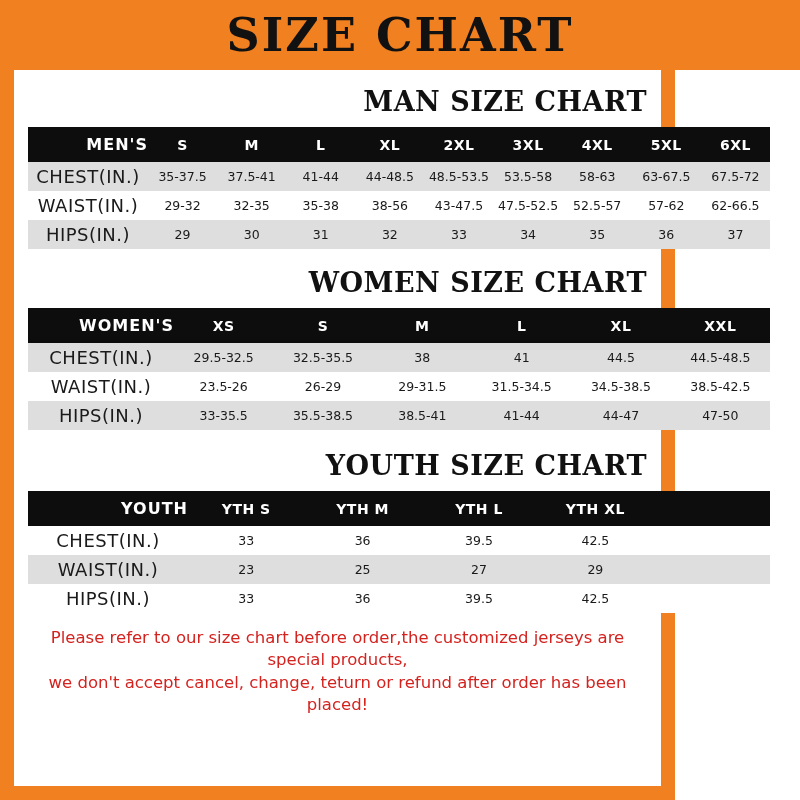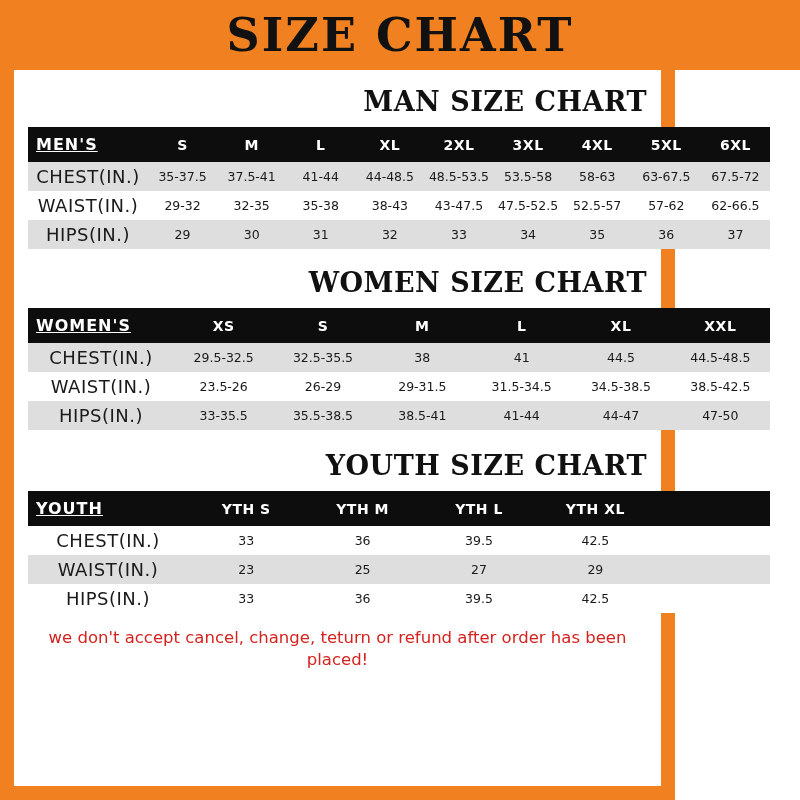--- a/index.html
+++ b/index.html
@@ -73,25 +73,24 @@
   }
   table.sz thead th {
     background: #0d0d0d;
     color: #ffffff;
     font-size: 14px;
     font-weight: bold;
     height: 35px;
     letter-spacing: 0.5px;
   }
   table.sz thead th.rowlab {
-    text-align: left;
+    text-align: right;
     padding-left: 8px;
     font-size: 16px;
     letter-spacing: 1px;
-    text-decoration: underline;
   }
   table.sz tbody td.rowlab {
     font-size: 18px;
     color: #1a1a1a;
     letter-spacing: 0.5px;
     text-align: center;
   }
   tr.shade td { background: #dedede; }
   tr.plain td { background: #ffffff; }
 
@@ -160,21 +159,21 @@
           <td>53.5-58</td>
           <td>58-63</td>
           <td>63-67.5</td>
           <td>67.5-72</td>
         </tr>
         <tr class="plain">
           <td class="rowlab">WAIST(IN.)</td>
           <td>29-32</td>
           <td>32-35</td>
           <td>35-38</td>
-          <td>38-43</td>
+          <td>38-56</td>
           <td>43-47.5</td>
           <td>47.5-52.5</td>
           <td>52.5-57</td>
           <td>57-62</td>
           <td>62-66.5</td>
         </tr>
         <tr class="shade">
           <td class="rowlab">HIPS(IN.)</td>
           <td>29</td>
           <td>30</td>
@@ -284,17 +283,18 @@
           <td>33</td>
           <td>36</td>
           <td>39.5</td>
           <td>42.5</td>
           <td></td>
         </tr>
       </tbody>
     </table>
 
     <div class="footer-note">
+      <div>Please refer to our size chart before order,the customized jerseys are special products,</div>
       <div>we don't accept cancel, change, teturn or refund after order has been placed!</div>
     </div>
 
   </div>
 </div>
 
 </body></html>

